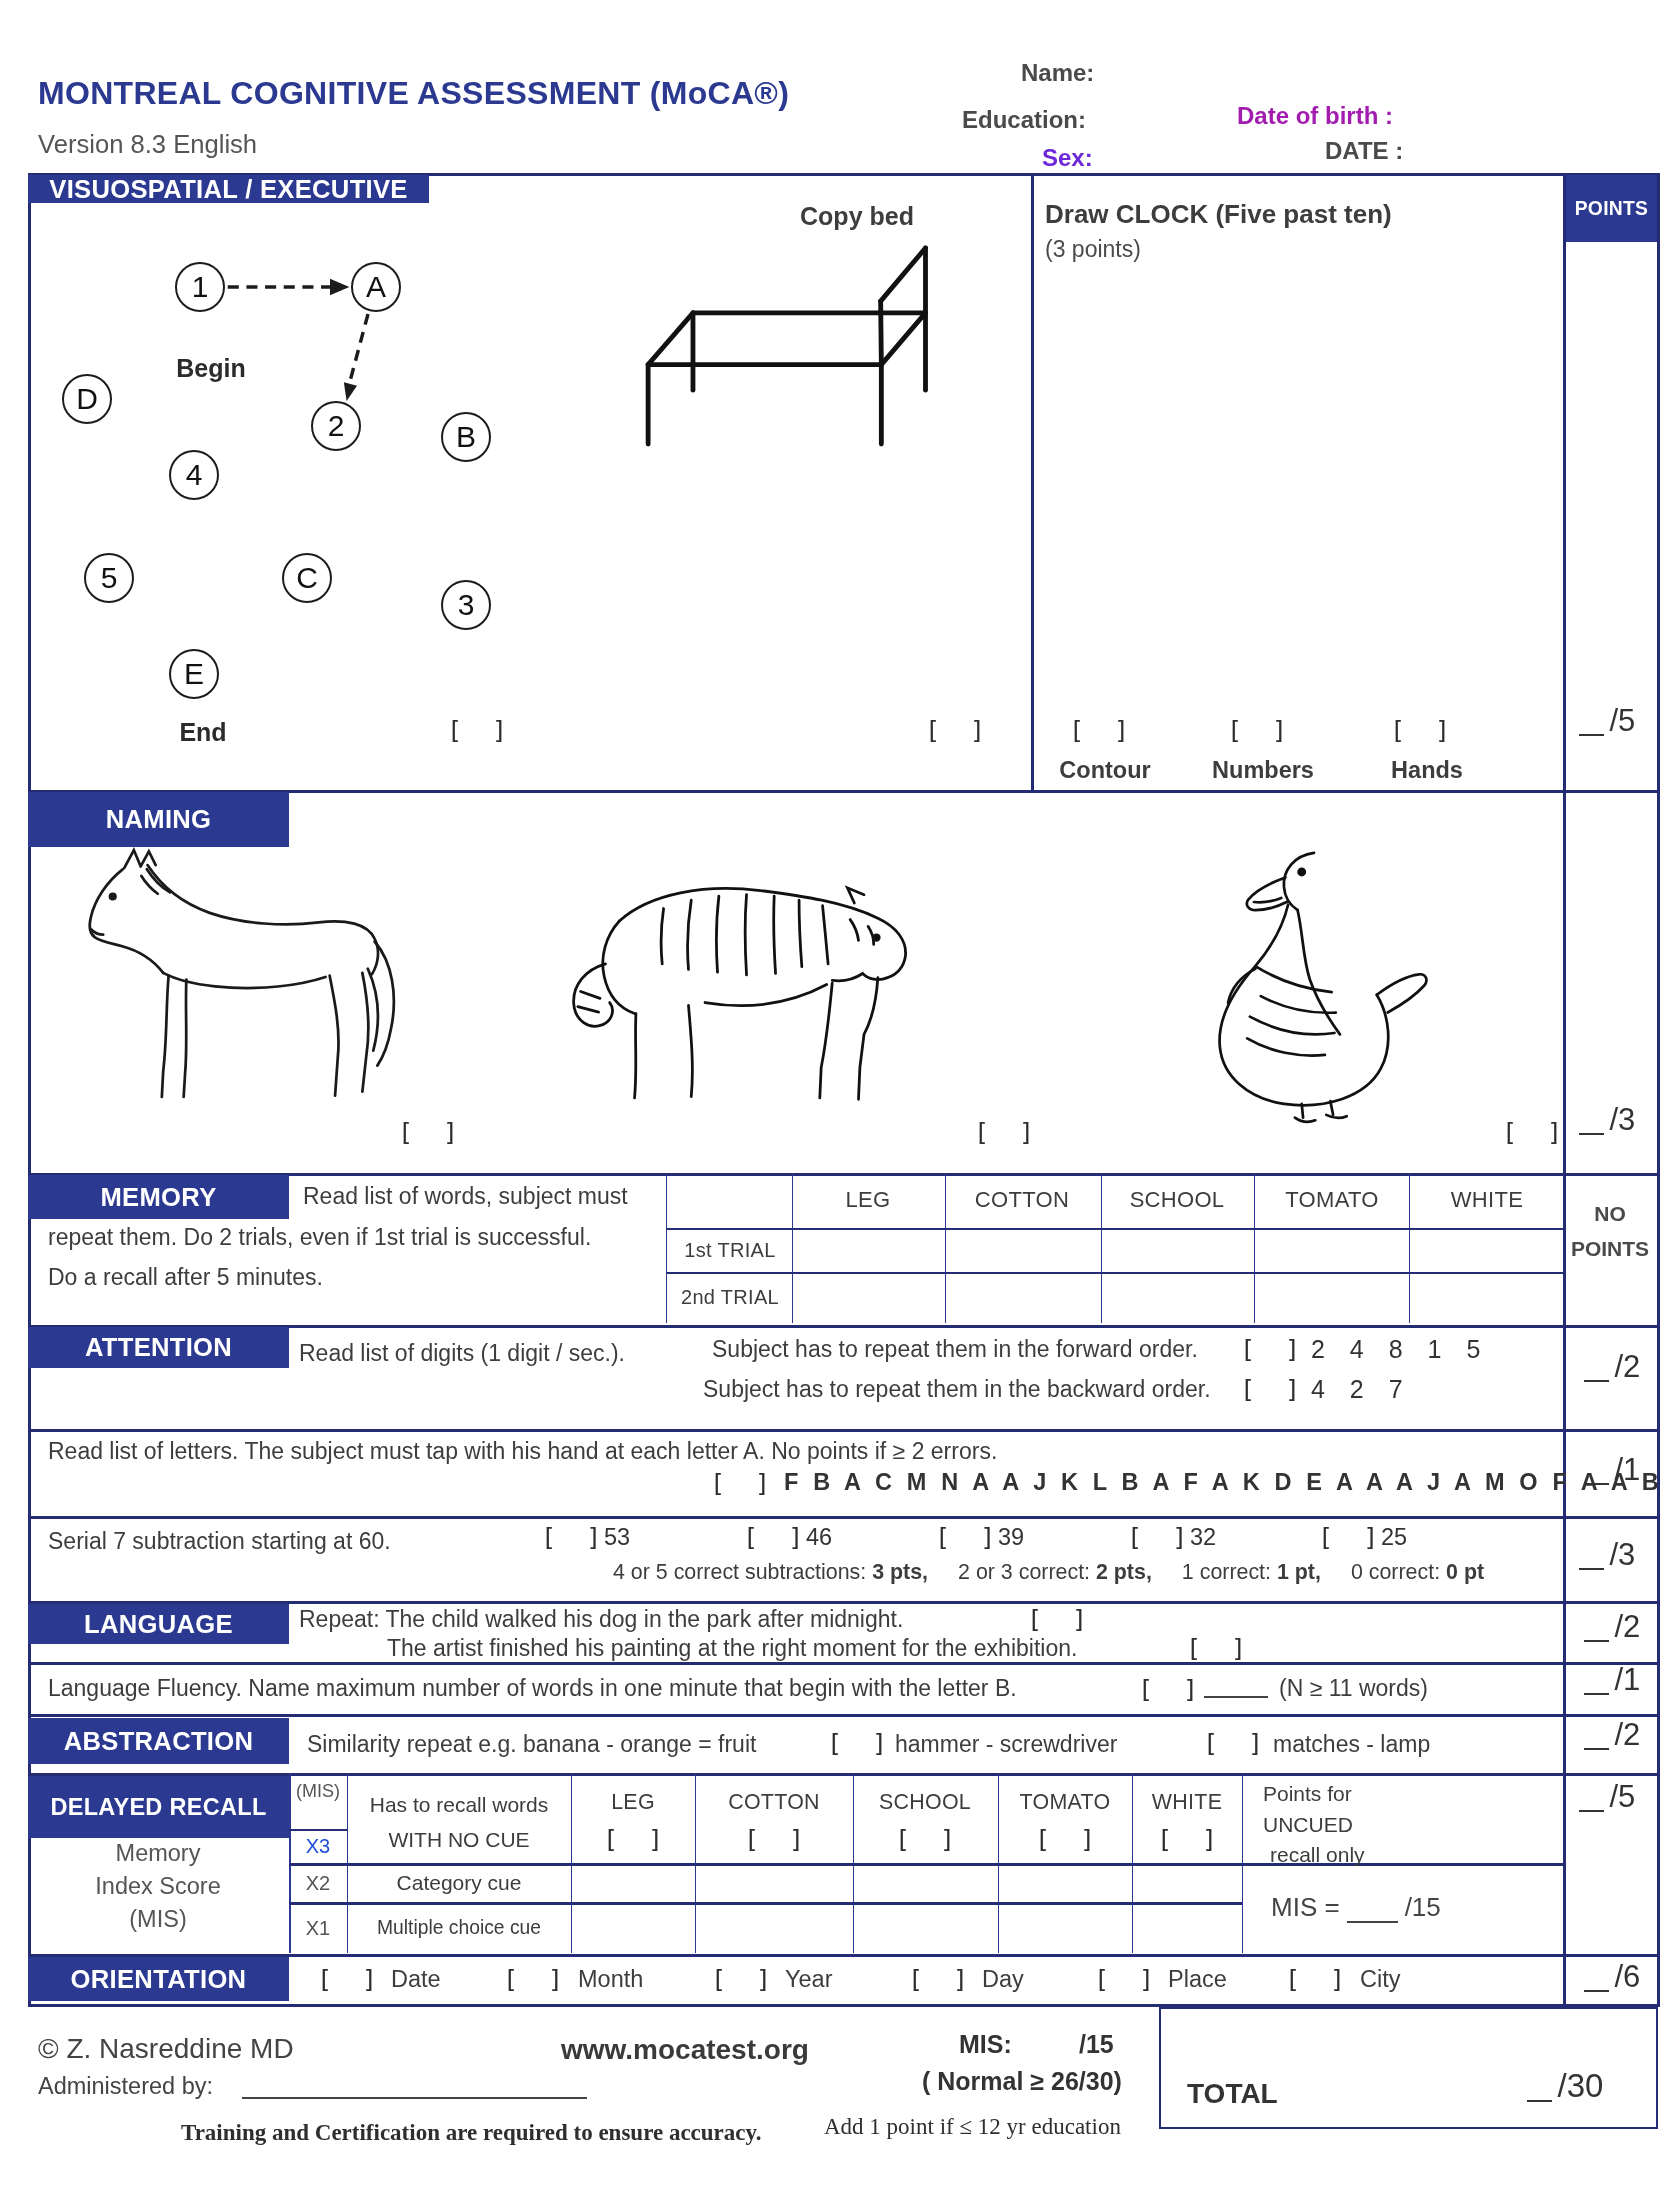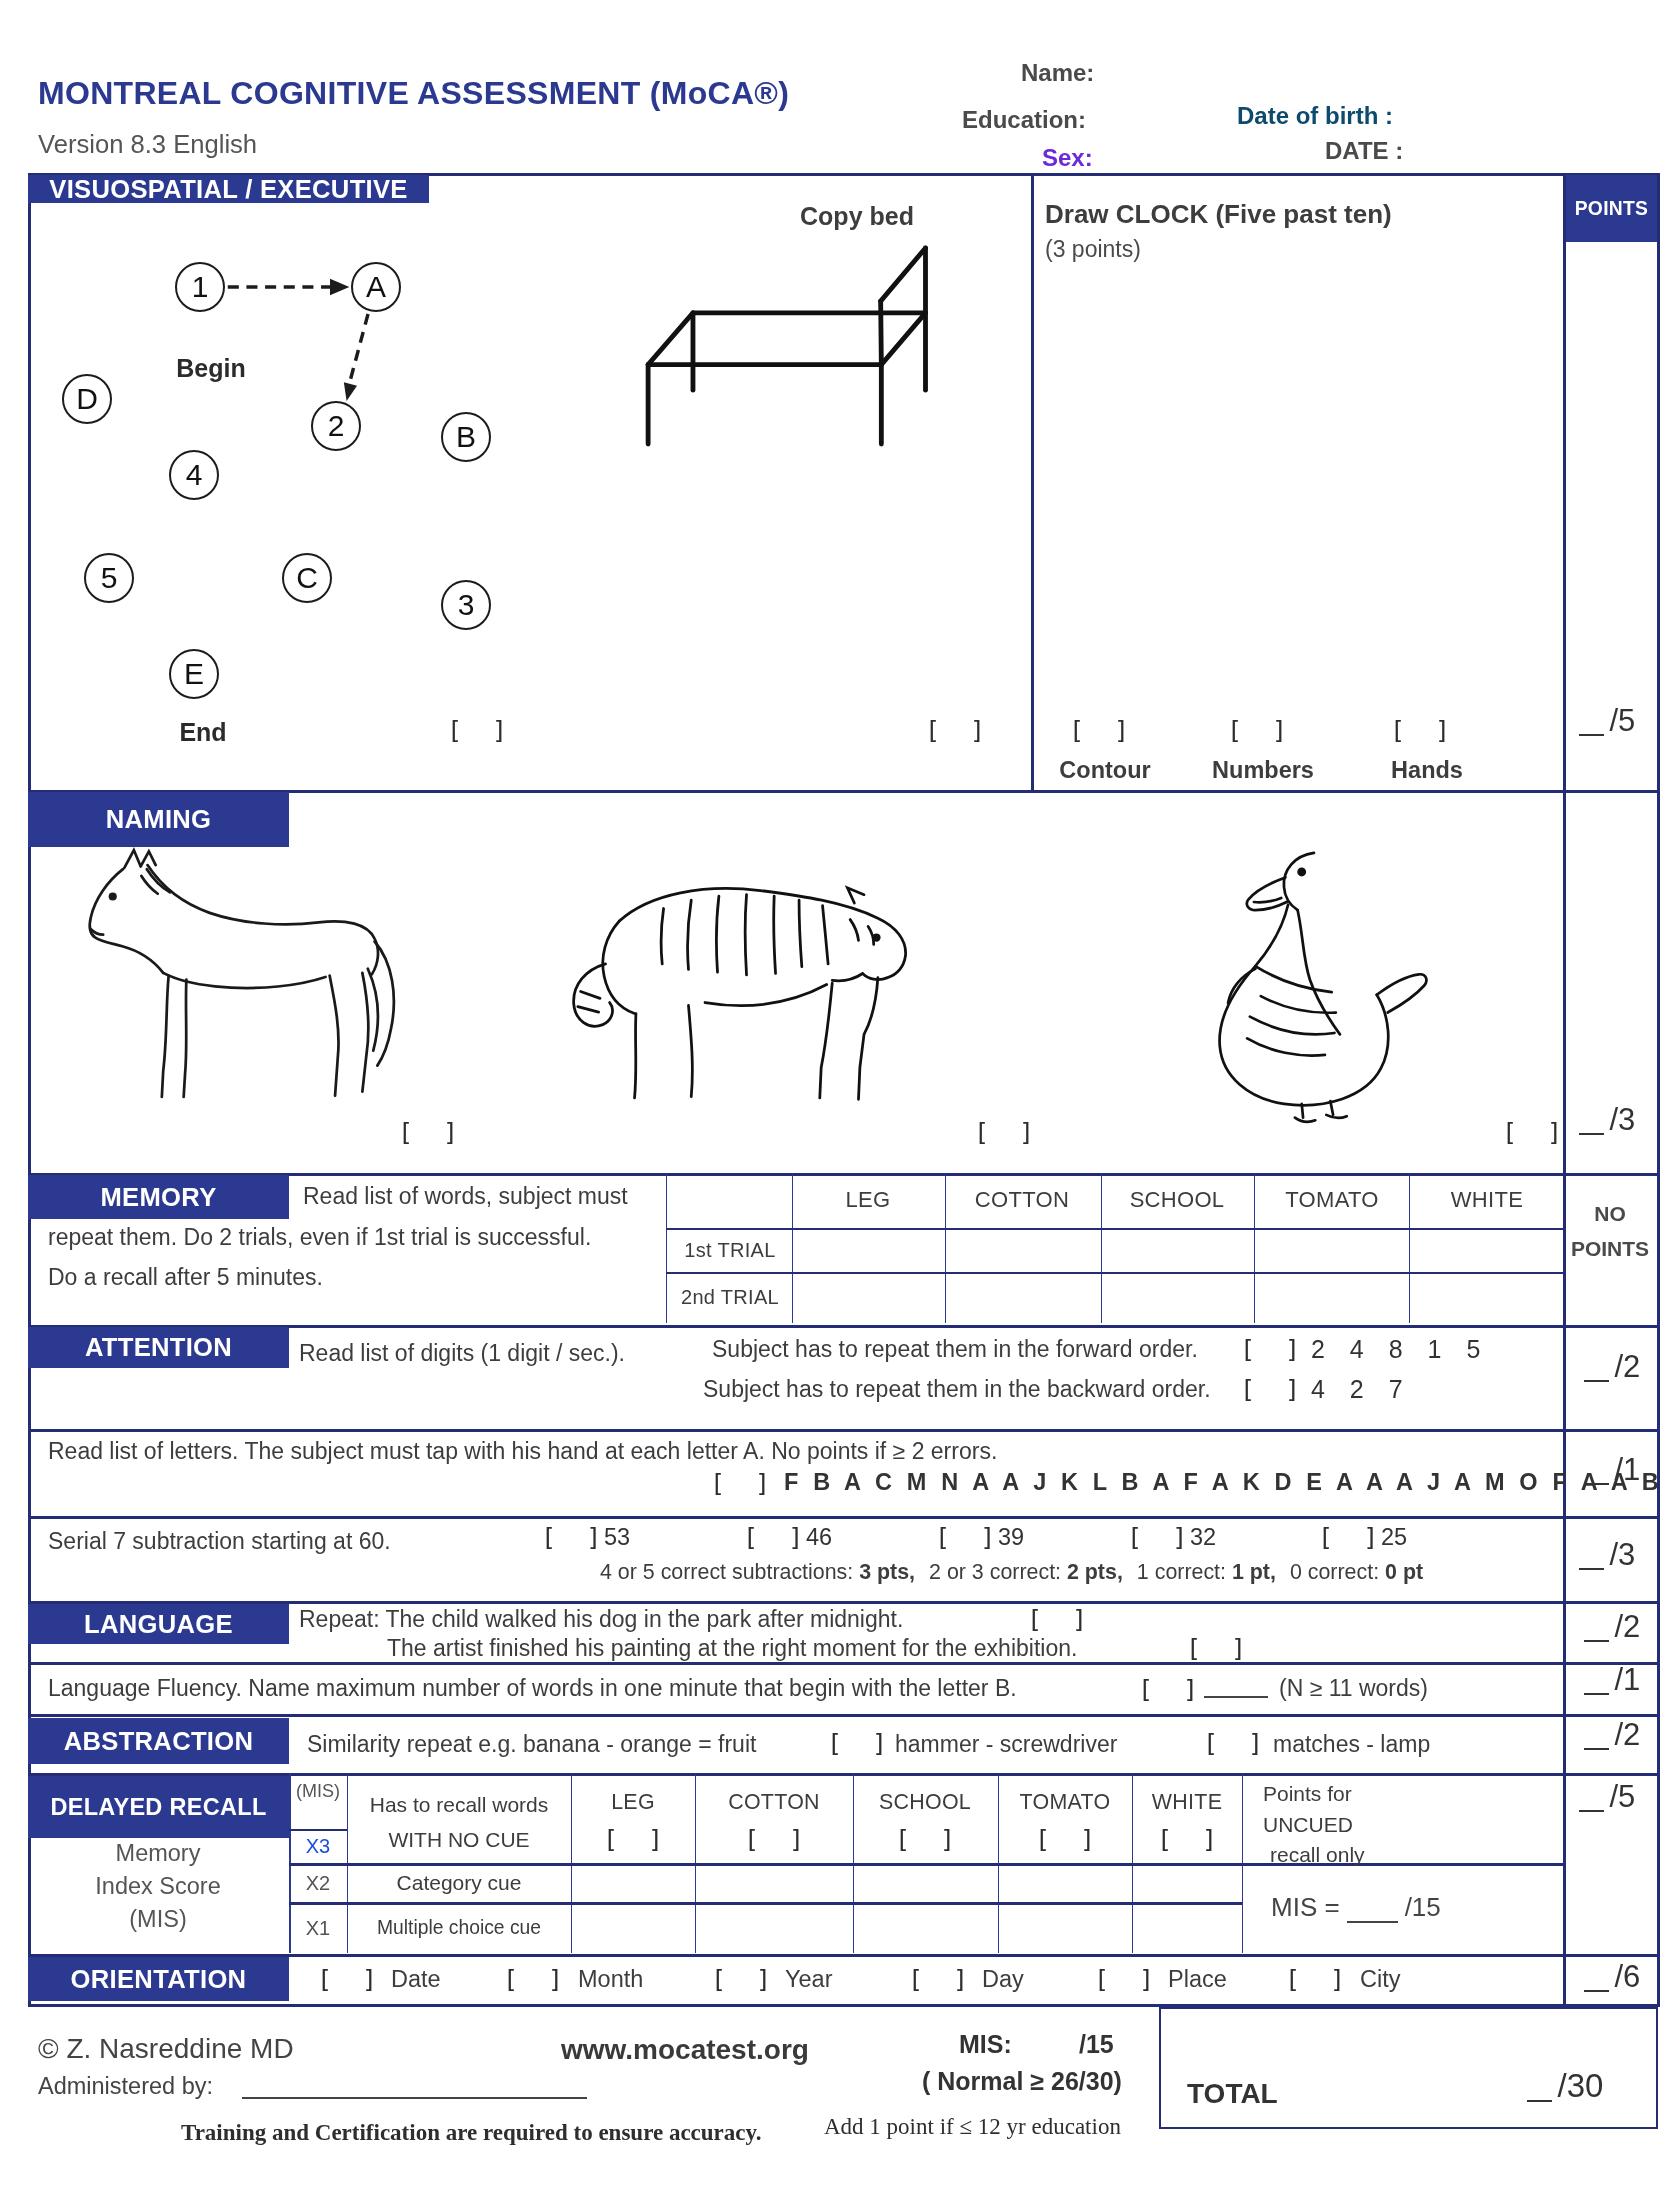--- a/index.html
+++ b/index.html
@@ -30,21 +30,21 @@
 </head>
 <body>
 
 <div id="page">
 
   <div class="ab b" style="left:38px;top:75px;font-size:32px;color:#2b3990;letter-spacing:0.3px">MONTREAL COGNITIVE ASSESSMENT (MoCA®)</div>
   <div class="ab" style="left:38px;top:130px;font-size:25.6px;color:#555">Version 8.3 English</div>
   <div class="ab b" style="left:1021px;top:59px;font-size:24px;color:#4a4a4a">Name:</div>
   <div class="ab b" style="left:962px;top:106px;font-size:24px;color:#4a4a4a">Education:</div>
   <div class="ab b" style="left:1042px;top:144px;font-size:24px;color:#6d28d9">Sex:</div>
-  <div class="ab b" style="left:1237px;top:102px;font-size:24px;color:#0c4a6e">Date of birth :</div>
+  <div class="ab b" style="left:1237px;top:102px;font-size:24px;color:#a21caf">Date of birth :</div>
   <div class="ab b" style="left:1325px;top:137px;font-size:24px;color:#4a4a4a">DATE :</div>
 
   <div class="vl" style="left:28px;top:173px;height:1834px"></div>
   <div class="vl" style="left:1657px;top:173px;height:1834px"></div>
   <div class="vl" style="left:1563px;top:173px;height:1834px"></div>
   <div class="vl" style="left:1031px;top:173px;height:618px"></div>
   <div class="hl" style="left:28px;top:173px;width:1632px"></div>
   <div class="hl" style="left:28px;top:790px;width:1632px"></div>
   <div class="hl" style="left:28px;top:1173px;width:1632px"></div>
   <div class="hl" style="left:28px;top:1325px;width:1632px"></div>
@@ -246,21 +246,21 @@
     <span style="font-size:23.5px;color:#333">39</span>
   </div>
   <div class="ab" style="left:1127px;top:1523px;display:flex;align-items:center;gap:2.8px">
     <span class="cb">[  ]</span>
     <span style="font-size:23.5px;color:#333">32</span>
   </div>
   <div class="ab" style="left:1318px;top:1523px;display:flex;align-items:center;gap:2.8px">
     <span class="cb">[  ]</span>
     <span style="font-size:23.5px;color:#333">25</span>
   </div>
-  <div class="ab" style="left:600px;top:1560px;display:flex;gap:14px;font-size:21.4px;white-space:nowrap">
+  <div class="ab" style="left:613px;top:1560px;display:flex;gap:30px;font-size:21.4px;white-space:nowrap">
     <span><span>4 or 5 correct subtractions: </span><span class="b">3 pts,</span></span>
     <span><span>2 or 3 correct: </span><span class="b">2 pts,</span></span>
     <span><span>1 correct: </span><span class="b">1 pt,</span></span>
     <span><span>0 correct: </span><span class="b">0 pt</span></span>
   </div>
   <div class="pts" style="left:1579px;top:1539px">
     <span class="pb"></span>
     <span class="pv">/3</span>
   </div>
 

